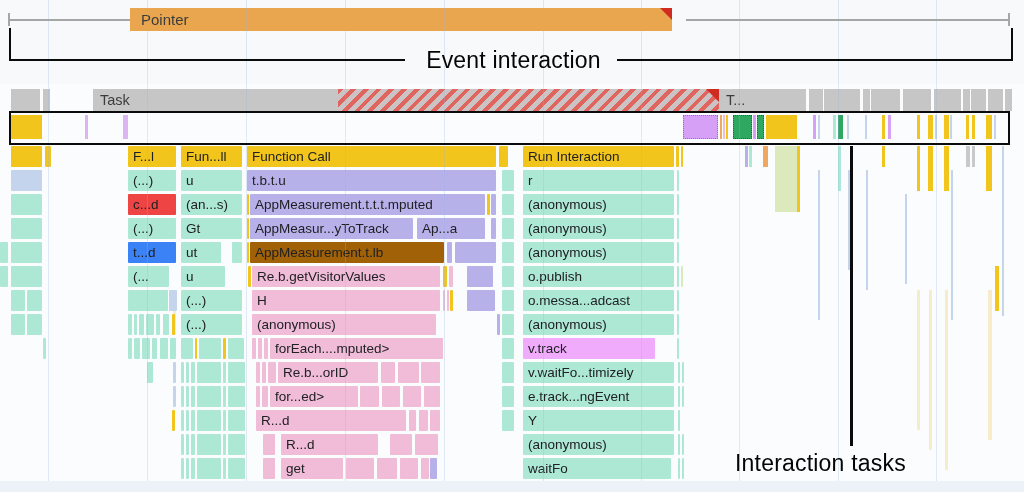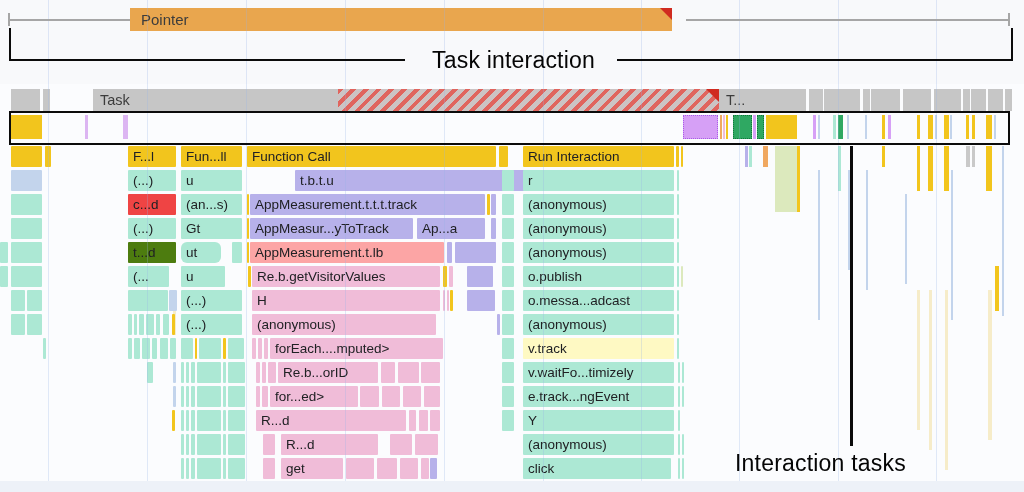--- a/index.html
+++ b/index.html
@@ -58,21 +58,21 @@
     <span>Pointer</span>
     <span class="tri" style="right:0;top:0;border-top:12px solid #d02b20;border-left:12px solid transparent;position:absolute;"></span>
   </div>
 
   <div id="bracket">
       <div class="bline" style="left: 9px; top: 28px; width: 2px; height: 33px;"></div>
       <div class="bline" style="left: 9px; top: 59px; width: 396px; height: 2px;"></div>
       <div class="bline" style="left: 617px; top: 59px; width: 396px; height: 2px;"></div>
       <div class="bline" style="left: 1011px; top: 28px; width: 2px; height: 33px;"></div>
     </div>
-  <div class="annot" style="left:351px;top:47px;width:325px;text-align:center;">Task interaction</div>
+  <div class="annot" style="left:351px;top:47px;width:325px;text-align:center;">Event interaction</div>
 
   <div id="tasktrack">
       <div class="tseg" style="left: 11px; width: 29px;"></div>
       <div class="tseg" style="left: 43px; width: 7px;"></div>
       <div class="tseg" style="left: 93px; width: 245px;">Task</div>
       <div class="hatch" style="left: 338px; width: 381px;"></div>
       <div class="tri" style="left: 706px; top: 89px; border-top: 13px solid rgb(208, 43, 32); border-left: 13px solid transparent;"></div>
       <div class="tseg" style="left: 719px; width: 87px;">T...</div>
       <div class="tseg" style="left: 809px; width: 4px;"></div>
       <div class="tseg" style="left: 816px; width: 5px;"></div>
@@ -126,51 +126,51 @@
       <div class="bar" style="left: 128px; top: 146px; width: 48px; background: rgb(242, 197, 29);">F...l</div>
       <div class="bar" style="left: 181px; top: 146px; width: 61px; background: rgb(242, 197, 29);">Fun...ll</div>
       <div class="bar" style="left: 247px; top: 146px; width: 249px; background: rgb(242, 197, 29);">Function Call</div>
       <div class="bar nolabel" style="left: 499px; top: 146px; width: 9px; background: rgb(242, 197, 29);"></div>
       <div class="bar" style="left: 523px; top: 146px; width: 151px; background: rgb(242, 197, 29);">Run Interaction</div>
       <div class="bar nolabel" style="left: 676px; top: 146px; width: 3px; background: rgb(242, 197, 29);"></div>
       <div class="bar nolabel" style="left: 681px; top: 146px; width: 2px; background: rgb(242, 197, 29);"></div>
       <div class="bar nolabel" style="left: 11px; top: 170px; width: 31px; background: rgb(195, 212, 236);"></div>
       <div class="bar" style="left: 128px; top: 170px; width: 48px; background: rgb(172, 232, 212);">(...)</div>
       <div class="bar" style="left: 181px; top: 170px; width: 61px; background: rgb(172, 232, 212);">u</div>
-      <div class="bar" style="left: 247px; top: 170px; width: 295px; background: rgb(183, 177, 234); margin-left: 48px;">t.b.t.u</div>
+      <div class="bar" style="left: 247px; top: 170px; width: 249px; background: rgb(183, 177, 234);">t.b.t.u</div>
       <div class="bar nolabel" style="left: 502px; top: 170px; width: 12px; background: rgb(172, 232, 212);"></div>
       <div class="bar" style="left: 523px; top: 170px; width: 151px; background: rgb(172, 232, 212);">r</div>
       <div class="bar nolabel" style="left: 677px; top: 170px; width: 2px; background: rgb(172, 232, 212);"></div>
       <div class="bar nolabel" style="left: 11px; top: 194px; width: 31px; background: rgb(172, 232, 212);"></div>
       <div class="bar" style="left: 128px; top: 194px; width: 48px; background: #ef4444;">c...d</div>
       <div class="bar" style="left: 181px; top: 194px; width: 61px; background: rgb(172, 232, 212);">(an...s)</div>
       <div class="bar nolabel" style="left: 247px; top: 194px; width: 2px; background: rgb(242, 197, 29);"></div>
-      <div class="bar" style="left: 250px; top: 194px; width: 235px; background: rgb(183, 177, 234);">AppMeasurement.t.t.t.track</div>
+      <div class="bar" style="left: 250px; top: 194px; width: 235px; background: rgb(183, 177, 234);">AppMeasurement.t.t.t.mputed</div>
       <div class="bar nolabel" style="left: 487px; top: 194px; width: 3px; background: rgb(242, 197, 29);"></div>
       <div class="bar nolabel" style="left: 491px; top: 194px; width: 5px; background: rgb(183, 177, 234);"></div>
       <div class="bar nolabel" style="left: 502px; top: 194px; width: 12px; background: rgb(172, 232, 212);"></div>
       <div class="bar" style="left: 523px; top: 194px; width: 151px; background: rgb(172, 232, 212);">(anonymous)</div>
       <div class="bar nolabel" style="left: 677px; top: 194px; width: 2px; background: rgb(172, 232, 212);"></div>
       <div class="bar nolabel" style="left: 11px; top: 218px; width: 31px; background: rgb(172, 232, 212);"></div>
       <div class="bar" style="left: 128px; top: 218px; width: 48px; background: rgb(172, 232, 212);">(...)</div>
       <div class="bar" style="left: 181px; top: 218px; width: 61px; background: rgb(172, 232, 212);">Gt</div>
       <div class="bar nolabel" style="left: 247px; top: 218px; width: 2px; background: rgb(242, 197, 29);"></div>
       <div class="bar" style="left: 250px; top: 218px; width: 163px; background: rgb(183, 177, 234);">AppMeasur...yToTrack</div>
       <div class="bar" style="left: 417px; top: 218px; width: 68px; background: rgb(183, 177, 234);">Ap...a</div>
       <div class="bar nolabel" style="left: 491px; top: 218px; width: 5px; background: rgb(183, 177, 234);"></div>
       <div class="bar nolabel" style="left: 502px; top: 218px; width: 12px; background: rgb(172, 232, 212);"></div>
       <div class="bar" style="left: 523px; top: 218px; width: 151px; background: rgb(172, 232, 212);">(anonymous)</div>
       <div class="bar nolabel" style="left: 677px; top: 218px; width: 2px; background: rgb(172, 232, 212);"></div>
       <div class="bar nolabel" style="left: 0px; top: 242px; width: 8px; background: rgb(172, 232, 212);"></div>
       <div class="bar nolabel" style="left: 11px; top: 242px; width: 31px; background: rgb(172, 232, 212);"></div>
-      <div class="bar" style="left: 128px; top: 242px; width: 48px; background: #4d7c0f;">t...d</div>
-      <div class="bar" style="left: 181px; top: 242px; width: 40px; background: rgb(172, 232, 212); border-radius: 6px;">ut</div>
+      <div class="bar" style="left: 128px; top: 242px; width: 48px; background: #3b82f6;">t...d</div>
+      <div class="bar" style="left: 181px; top: 242px; width: 40px; background: rgb(172, 232, 212);">ut</div>
       <div class="bar nolabel" style="left: 232px; top: 242px; width: 10px; background: rgb(172, 232, 212);"></div>
       <div class="bar nolabel" style="left: 247px; top: 242px; width: 2px; background: rgb(242, 197, 29);"></div>
-      <div class="bar" style="left: 250px; top: 242px; width: 194px; background: #fca5a5;">AppMeasurement.t.lb</div>
+      <div class="bar" style="left: 250px; top: 242px; width: 194px; background: #a16207;">AppMeasurement.t.lb</div>
       <div class="bar nolabel" style="left: 447px; top: 242px; width: 5px; background: rgb(183, 177, 234);"></div>
       <div class="bar nolabel" style="left: 455px; top: 242px; width: 41px; background: rgb(183, 177, 234);"></div>
       <div class="bar nolabel" style="left: 502px; top: 242px; width: 12px; background: rgb(172, 232, 212);"></div>
       <div class="bar" style="left: 523px; top: 242px; width: 151px; background: rgb(172, 232, 212);">(anonymous)</div>
       <div class="bar nolabel" style="left: 677px; top: 242px; width: 2px; background: rgb(172, 232, 212);"></div>
       <div class="bar nolabel" style="left: 0px; top: 266px; width: 8px; background: rgb(172, 232, 212);"></div>
       <div class="bar nolabel" style="left: 11px; top: 266px; width: 31px; background: rgb(172, 232, 212);"></div>
       <div class="bar" style="left: 128px; top: 266px; width: 41px; background: rgb(172, 232, 212);">(...</div>
       <div class="bar" style="left: 181px; top: 266px; width: 44px; background: rgb(172, 232, 212);">u</div>
       <div class="bar nolabel" style="left: 248px; top: 266px; width: 3px; background: rgb(242, 197, 29);"></div>
@@ -220,21 +220,21 @@
       <div class="bar nolabel" style="left: 181px; top: 338px; width: 12px; background: rgb(172, 232, 212);"></div>
       <div class="bar nolabel" style="left: 195px; top: 338px; width: 2px; background: rgb(242, 197, 29);"></div>
       <div class="bar nolabel" style="left: 199px; top: 338px; width: 22px; background: rgb(172, 232, 212);"></div>
       <div class="bar nolabel" style="left: 223px; top: 338px; width: 3px; background: rgb(242, 197, 29);"></div>
       <div class="bar nolabel" style="left: 228px; top: 338px; width: 16px; background: rgb(172, 232, 212);"></div>
       <div class="bar nolabel" style="left: 252px; top: 338px; width: 4px; background: rgb(240, 188, 216);"></div>
       <div class="bar nolabel" style="left: 258px; top: 338px; width: 4px; background: rgb(240, 188, 216);"></div>
       <div class="bar nolabel" style="left: 264px; top: 338px; width: 4px; background: rgb(240, 188, 216);"></div>
       <div class="bar" style="left: 270px; top: 338px; width: 173px; background: rgb(240, 188, 216);">  forEach....mputed&gt;</div>
       <div class="bar nolabel" style="left: 502px; top: 338px; width: 12px; background: rgb(172, 232, 212);"></div>
-      <div class="bar" style="left: 523px; top: 338px; width: 151px; background: #fef9c3;">v.track</div>
+      <div class="bar" style="left: 523px; top: 338px; width: 132px; background: #f0abfc;">v.track</div>
       <div class="bar nolabel" style="left: 677px; top: 338px; width: 2px; background: rgb(172, 232, 212);"></div>
       <div class="bar nolabel" style="left: 147px; top: 362px; width: 6px; background: rgb(172, 232, 212);"></div>
       <div class="bar nolabel" style="left: 173px; top: 362px; width: 3px; background: rgb(195, 212, 236);"></div>
       <div class="bar nolabel" style="left: 181px; top: 362px; width: 3px; background: rgb(172, 232, 212);"></div>
       <div class="bar nolabel" style="left: 186px; top: 362px; width: 3px; background: rgb(172, 232, 212);"></div>
       <div class="bar nolabel" style="left: 191px; top: 362px; width: 4px; background: rgb(172, 232, 212);"></div>
       <div class="bar nolabel" style="left: 197px; top: 362px; width: 24px; background: rgb(172, 232, 212);"></div>
       <div class="bar nolabel" style="left: 223px; top: 362px; width: 3px; background: rgb(172, 232, 212);"></div>
       <div class="bar nolabel" style="left: 228px; top: 362px; width: 17px; background: rgb(172, 232, 212);"></div>
       <div class="bar nolabel" style="left: 256px; top: 362px; width: 4px; background: rgb(240, 188, 216);"></div>
@@ -299,21 +299,21 @@
       <div class="bar nolabel" style="left: 197px; top: 458px; width: 24px; background: rgb(172, 232, 212);"></div>
       <div class="bar nolabel" style="left: 223px; top: 458px; width: 3px; background: rgb(172, 232, 212);"></div>
       <div class="bar nolabel" style="left: 228px; top: 458px; width: 17px; background: rgb(172, 232, 212);"></div>
       <div class="bar nolabel" style="left: 263px; top: 458px; width: 12px; background: rgb(240, 188, 216);"></div>
       <div class="bar" style="left: 281px; top: 458px; width: 62px; background: rgb(240, 188, 216);">get</div>
       <div class="bar nolabel" style="left: 346px; top: 458px; width: 28px; background: rgb(240, 188, 216);"></div>
       <div class="bar nolabel" style="left: 377px; top: 458px; width: 20px; background: rgb(240, 188, 216);"></div>
       <div class="bar nolabel" style="left: 400px; top: 458px; width: 18px; background: rgb(240, 188, 216);"></div>
       <div class="bar nolabel" style="left: 421px; top: 458px; width: 8px; background: rgb(240, 188, 216);"></div>
       <div class="bar nolabel" style="left: 430px; top: 458px; width: 7px; background: rgb(183, 177, 234);"></div>
-      <div class="bar" style="left: 523px; top: 458px; width: 148px; background: rgb(172, 232, 212);">click</div>
+      <div class="bar" style="left: 523px; top: 458px; width: 148px; background: rgb(172, 232, 212);">waitFo</div>
       <div class="bar nolabel" style="left: 678px; top: 458px; width: 2px; background: rgb(172, 232, 212);"></div>
       <div class="bar nolabel" style="left: 682px; top: 458px; width: 2px; background: rgb(172, 232, 212);"></div>
     </div>
   <div id="decolayer">
       <div class="deco" style="left: 775px; top: 146px; width: 22px; height: 66px; background: rgb(220, 233, 189);"></div>
       <div class="deco" style="left: 797px; top: 146px; width: 3px; height: 66px; background: rgb(242, 197, 29);"></div>
       <div class="deco" style="left: 745px; top: 146px; width: 3px; height: 21px; background: rgb(183, 177, 234);"></div>
       <div class="deco" style="left: 749px; top: 146px; width: 3px; height: 21px; background: rgb(172, 232, 212);"></div>
       <div class="deco" style="left: 763px; top: 146px; width: 5px; height: 21px; background: rgb(240, 168, 96);"></div>
       <div class="deco" style="left: 838px; top: 146px; width: 3px; height: 45px; background: rgb(172, 232, 212);"></div>

